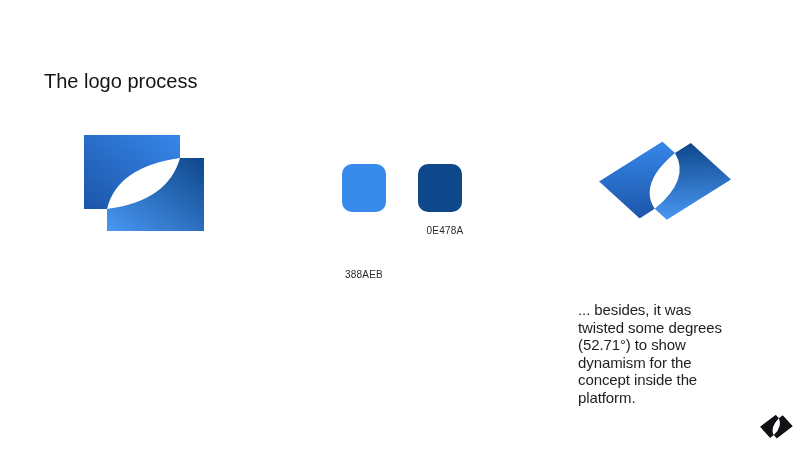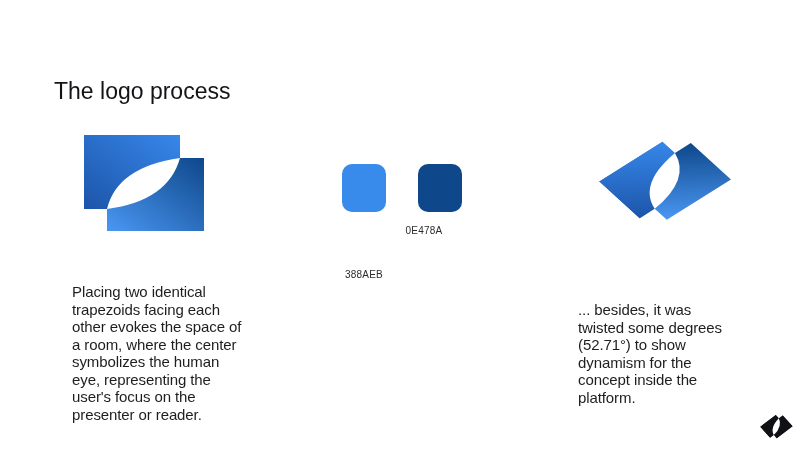--- a/index.html
+++ b/index.html
@@ -5,22 +5,22 @@
   html,body { margin:0; padding:0; background:#e8e8e8; }
   .slide {
     position:relative;
     width:806px; height:453px;
     background:#ffffff;
     font-family:"Liberation Sans", sans-serif;
     overflow:hidden;
     margin:0 auto;
   }
   .title {
-    position:absolute; left:38px; top:62px; margin:16px;
-    font-size:23px; line-height:26px; font-weight:400;
+    position:absolute; left:38px; top:62px; margin:6px;
+    font-size:20px; line-height:26px; font-weight:400;
     color:#131417; letter-spacing:0px;
   }
   .para {
     position:absolute; margin:0;
     font-size:15px; line-height:17.5px; font-weight:400;
     color:#1d1e20; letter-spacing:-0.1px;
     white-space:pre-line;
   }
   .para1 { left:72px;  top:283px; width:210px; }
   .para2 { left:333px; top:292px; width:200px; }
@@ -40,21 +40,21 @@
 
   .swatch { position:absolute; width:44px; height:48px; border-radius:10px; top:164px; }
   .swatch1 { left:342px; }
   .swatch2 { left:418px; }
   .swatch-label {
     position:absolute; top:225px; width:64px;
     text-align:center; font-size:10px; line-height:12px;
     color:#2b2c2e; letter-spacing:0.2px;
   }
   .label1 { left:332px;margin-top:44px; }
-  .label2 { left:392px;text-align:center; }
+  .label2 { left:413px;text-align:center; }
 
   .defs-holder { position:absolute; width:0; height:0; }
 </style>
 </head>
 <body>
 
 <div class="slide" style="background-color: rgb(255, 255, 255);">
 
   <svg class="defs-holder" aria-hidden="true">
     <defs>
@@ -70,28 +70,20 @@
       <path id="shapeB" d="M96,23 H120 V96 H23 V74 Q84,66 96,23 Z"></path>
     </defs>
   </svg>
 
   <h1 class="title">The logo process</h1>
 
   <svg class="logo-left" width="121" height="97" viewBox="0 0 121 97">
     <use href="#shapeA" fill="url(#gA)"></use>
     <use href="#shapeB" fill="url(#gB)"></use>
   </svg>
-  <p class="para para1">Placing two identical
-trapezoids facing each
-other evokes the space of
-a room, where the center
-symbolizes the human
-eye, representing the
-user's focus on the
-presenter or reader.</p>
 
   <div class="swatch swatch1" style="background-color: rgb(56, 138, 235);"></div>
   <div class="swatch swatch2" style="background-color: rgb(14, 71, 138);"></div>
   <div class="swatch-label label1">388AEB</div>
   <div class="swatch-label label2">0E478A</div>
 
   <svg class="logo-rot" width="121" height="97" viewBox="0 0 121 97">
     <use href="#shapeA" fill="url(#gA)"></use>
     <use href="#shapeB" fill="url(#gB)"></use>
   </svg>

